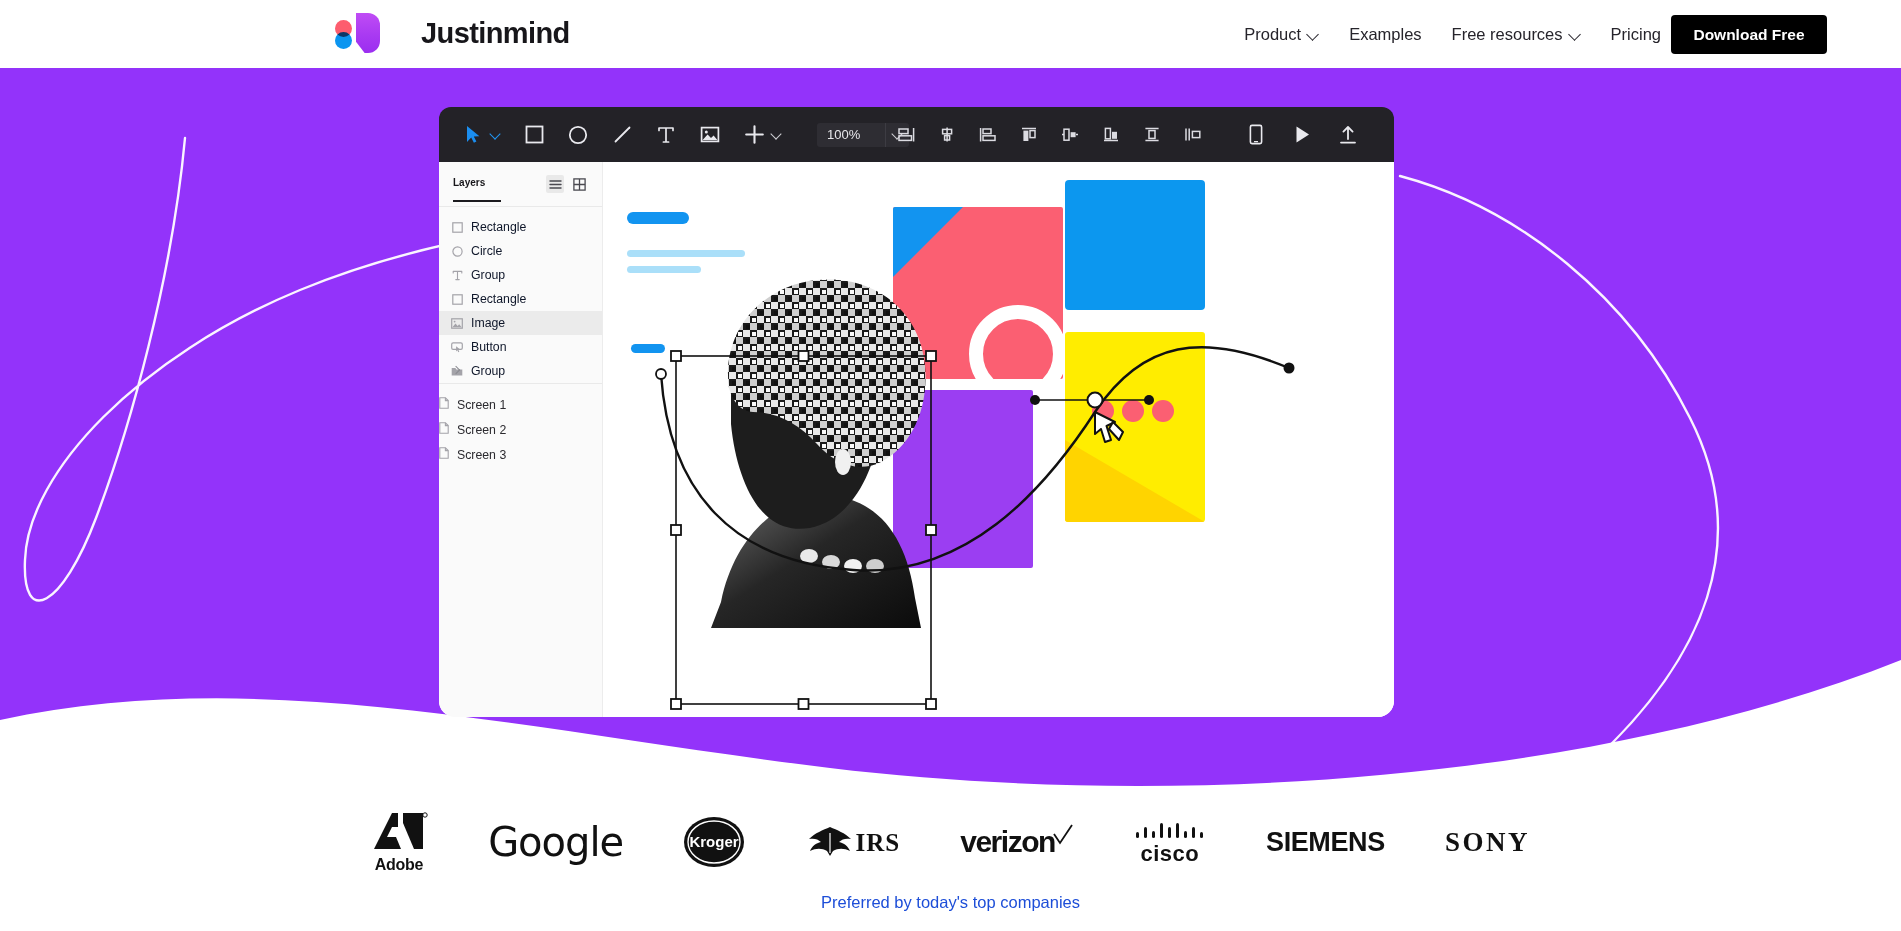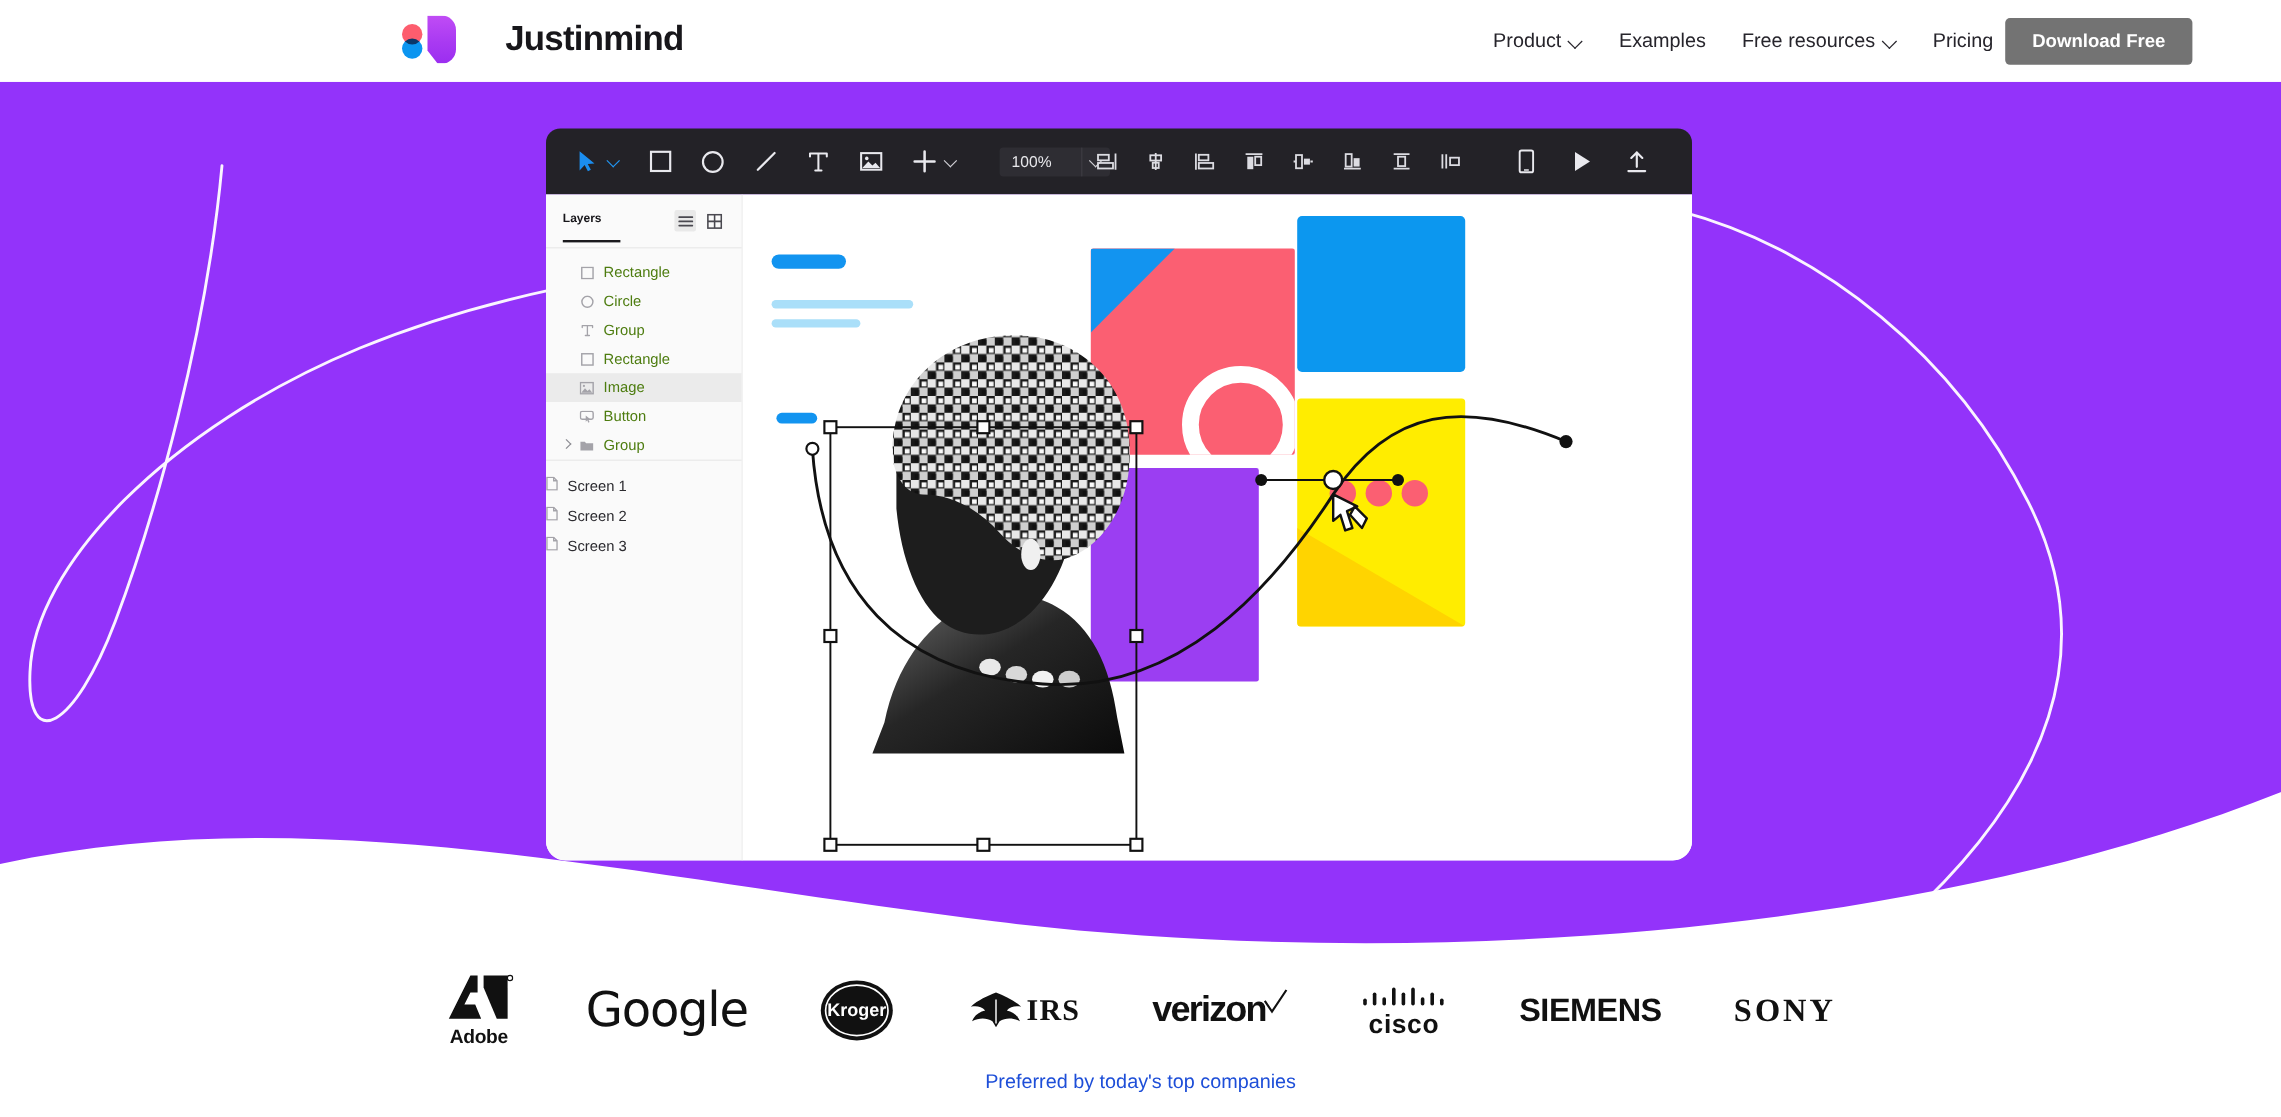--- a/index.html
+++ b/index.html
@@ -46,38 +46,38 @@
   .chev { display:inline-block; width: 11px; height: 11px; position: relative; }
   .chev::before {
     content:""; position:absolute; left:0; top:1px;
     width: 8px; height: 8px;
     border-right: 1.6px solid #26242b; border-bottom: 1.6px solid #26242b;
     transform: rotate(45deg);
   }
   .cta {
     position: absolute; right: 0px; top: 15px;
     width: 156px; height: 39px;
-    background:#737373; color:#fff;
+    background:#000000; color:#fff;
     border: none; border-radius: 4px;
     font-family: "Liberation Sans", sans-serif;
     font-size: 15.5px; font-weight: bold; cursor: pointer;
   }
   .nav-right-wrap { position: absolute; right: 74px; top: 0; height: 68px; }
 
   
   .hero {
     position: absolute; top: 68px; left: 0;
     width: 1901px; height: 720px;
     overflow: hidden;
   }
   .hero-bg { position:absolute; inset:0; width:1901px; height:720px; }
 
   
   .appwin {
-    position: absolute; left: 455px; top: 39px;
+    position: absolute; left: 439px; top: 39px;
     width: 955px; height: 752px;
     z-index: 5;
   }
 
   .win-toolbar {
     position:absolute; left:0; top:0; width: 955px; height: 55px;
     background:#232227;
     border-radius: 12px 12px 0 0;
     overflow: hidden;
   }
@@ -120,21 +120,21 @@
   }
   .panel-title { font-size: 10px; font-weight: bold; color: #17161a; padding-bottom: 4px; }
   .panel-title-ul { position:absolute; left: 14px; bottom: 4px; width: 48px; height: 2px; background:#1b1a1e; }
   .ph-icons { display:flex; gap: 6px; align-items:center; }
   .ph-btn { width: 18px; height:18px; display:flex; align-items:center; justify-content:center; cursor:pointer; border-radius:2px; }
   .ph-btn.active { background:#e9e9e9; }
   .panel-rule { height:1px; background:#e9e9e9; margin: 0; }
 
   .layer-row {
     height: 24px; display:flex; align-items:center; gap: 8px;
-    padding-left: 28px; font-size: 12.3px; color:#4d7c0f; cursor:pointer; position:relative;
+    padding-left: 12px; font-size: 12.3px; color:#0f172a; cursor:pointer; position:relative;
   }
   .layer-row.sel { background:#ebebeb; }
   .layer-row .lico { width: 12px; height: 12px; display:flex; align-items:center; justify-content:center; flex:0 0 12px; }
   .layer-row .caret {
     position:absolute; left: 14px; width:8px; height:8px;
   }
   .layer-row .caret::before {
     content:""; position:absolute; left:0; top:0; width:5px; height:5px;
     border-right:1.3px solid #8a8a90; border-top:1.3px solid #8a8a90; transform: rotate(45deg);
   }

